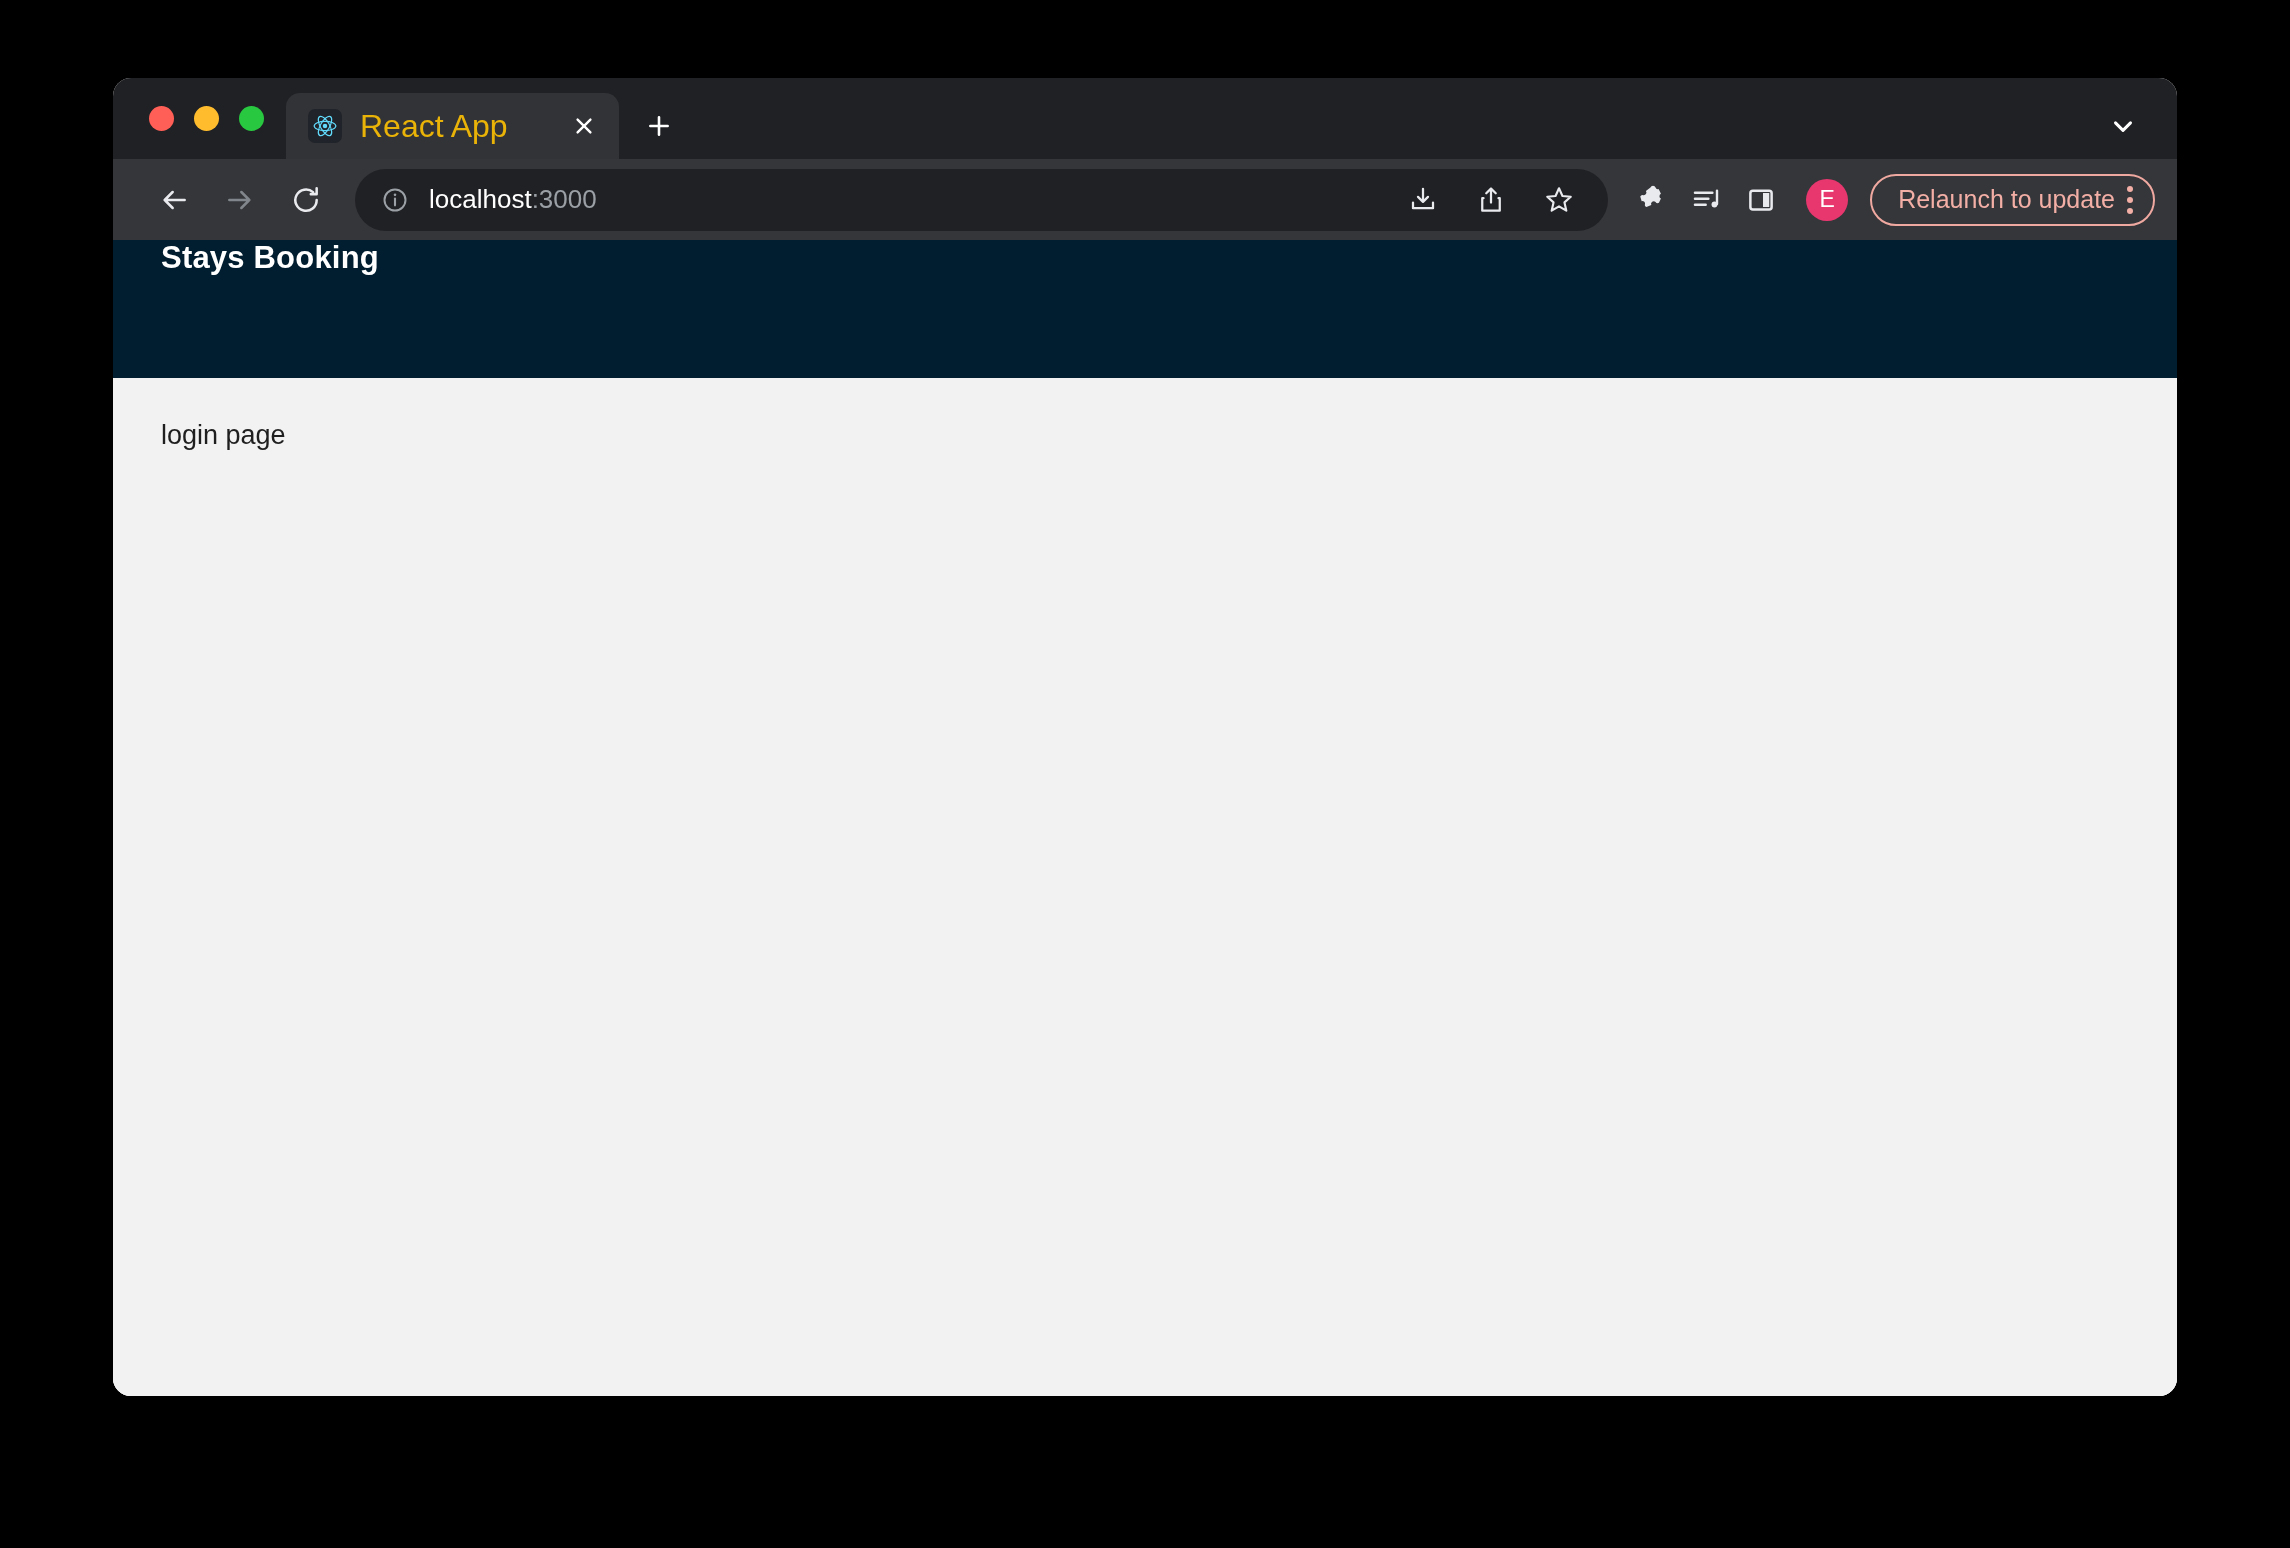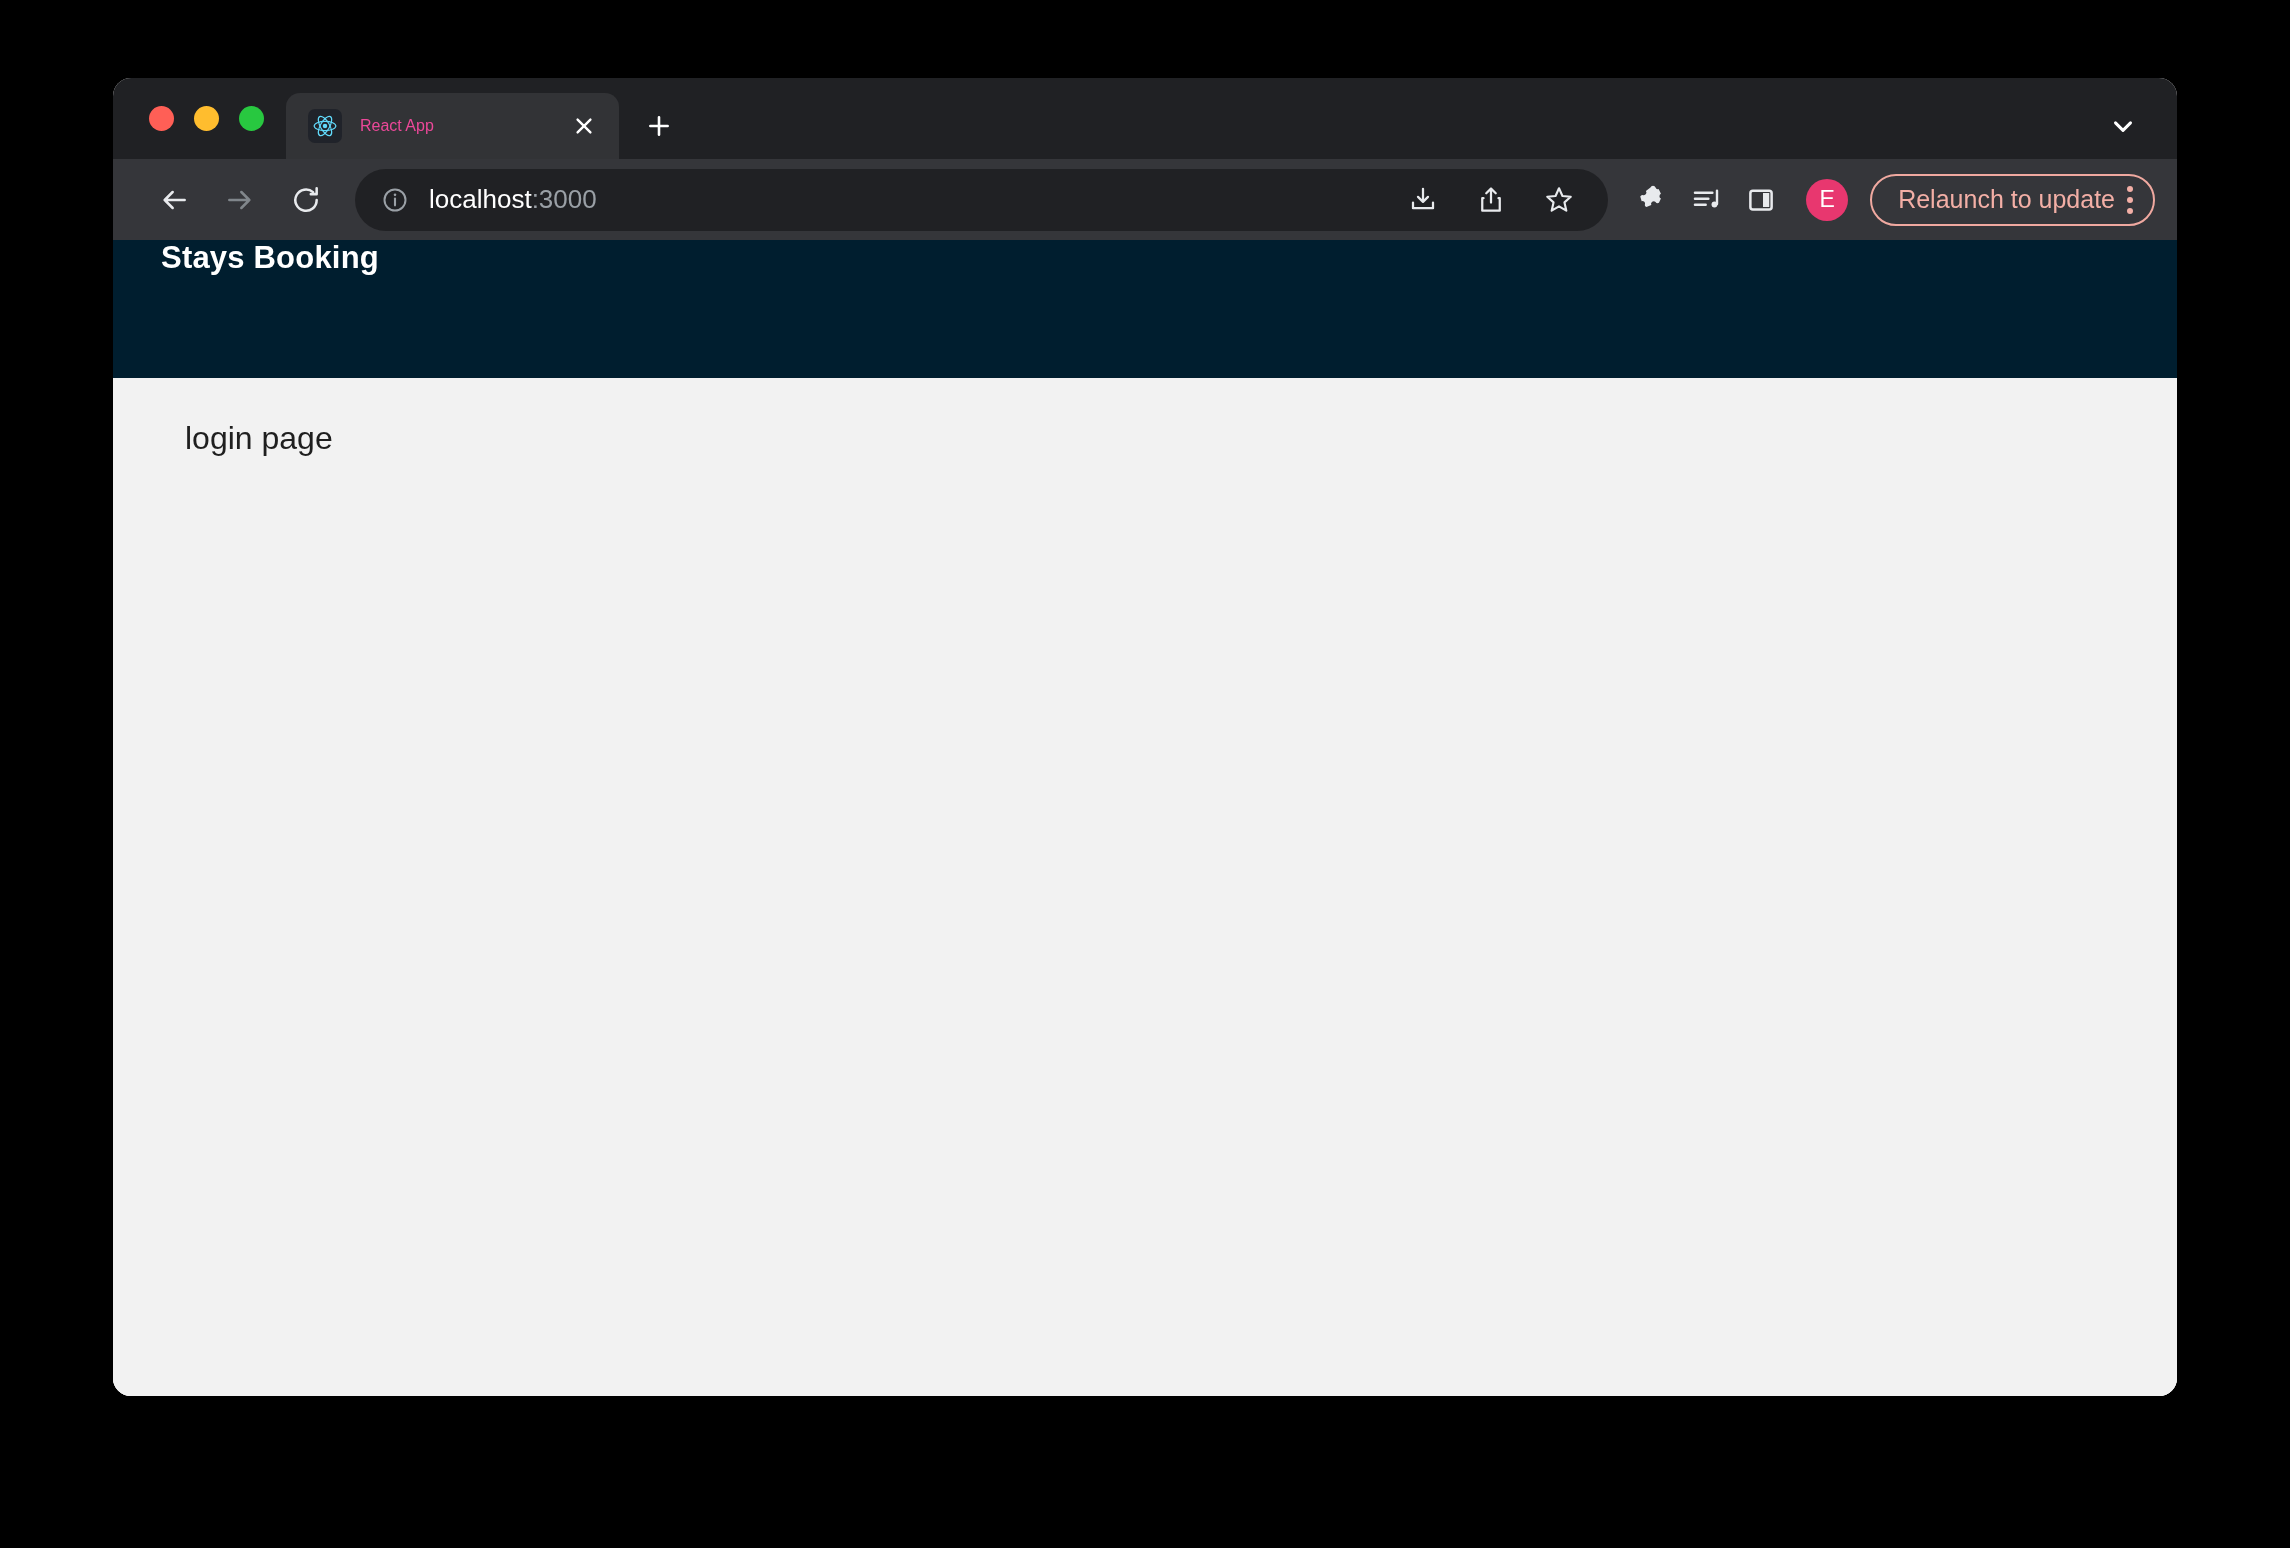--- a/index.html
+++ b/index.html
@@ -77,22 +77,22 @@
     height: 34px;
     border-radius: 7px;
     background: #20232a;
     display: flex;
     align-items: center;
     justify-content: center;
     flex: 0 0 auto;
   }
 
   .tab-title {
-    color: #ec4899;
-    font-size: 16px;
+    color: #eab308;
+    font-size: 32px;
     white-space: nowrap;
     overflow: hidden;
     text-overflow: ellipsis;
     flex: 1 1 auto;
   }
 
   .tab-close {
     width: 30px;
     height: 30px;
     display: flex;
@@ -280,23 +280,22 @@
     padding: 42px 48px 0 48px;
     box-sizing: border-box;
   }
 
   .page-card {
     background: #f2f2f2;
     min-height: 140px;
   }
 
   .page-text {
-    font-size: 32px;
+    font-size: 27px;
     color: #1f1f1f;
-    margin-left: 24px;
   }
 </style>
 </head>
 <body>
 
 <div id="root">
 
   <div class="browser-window">
 
     <div class="tab-strip">

